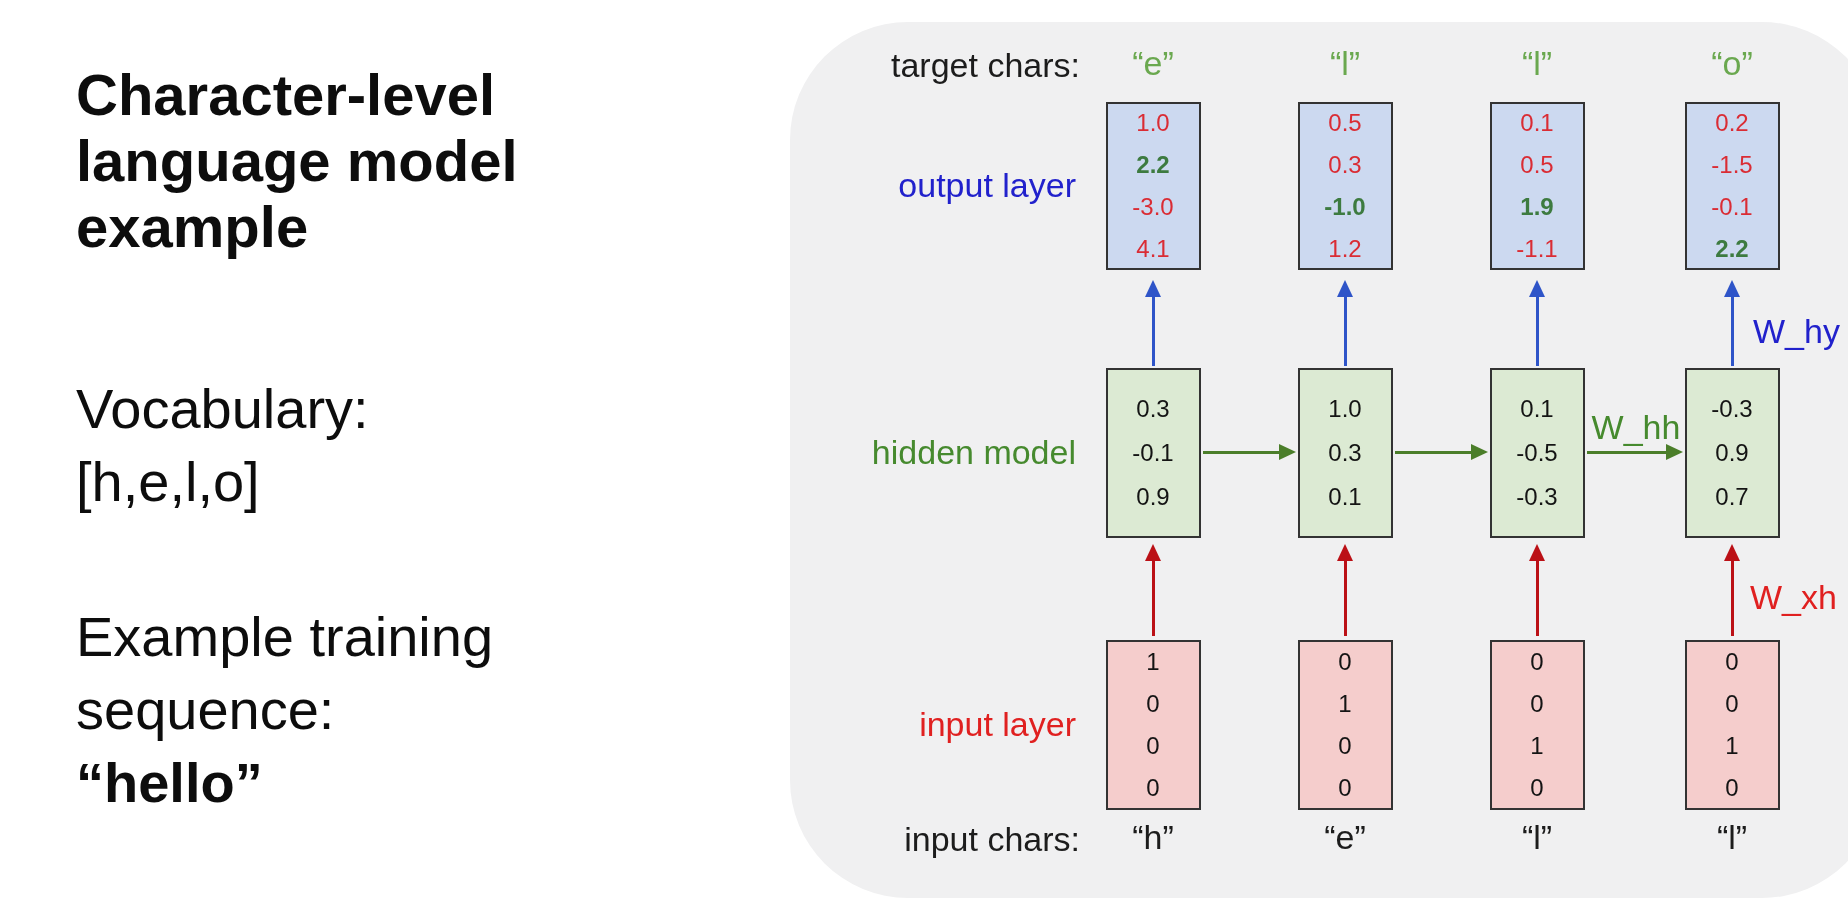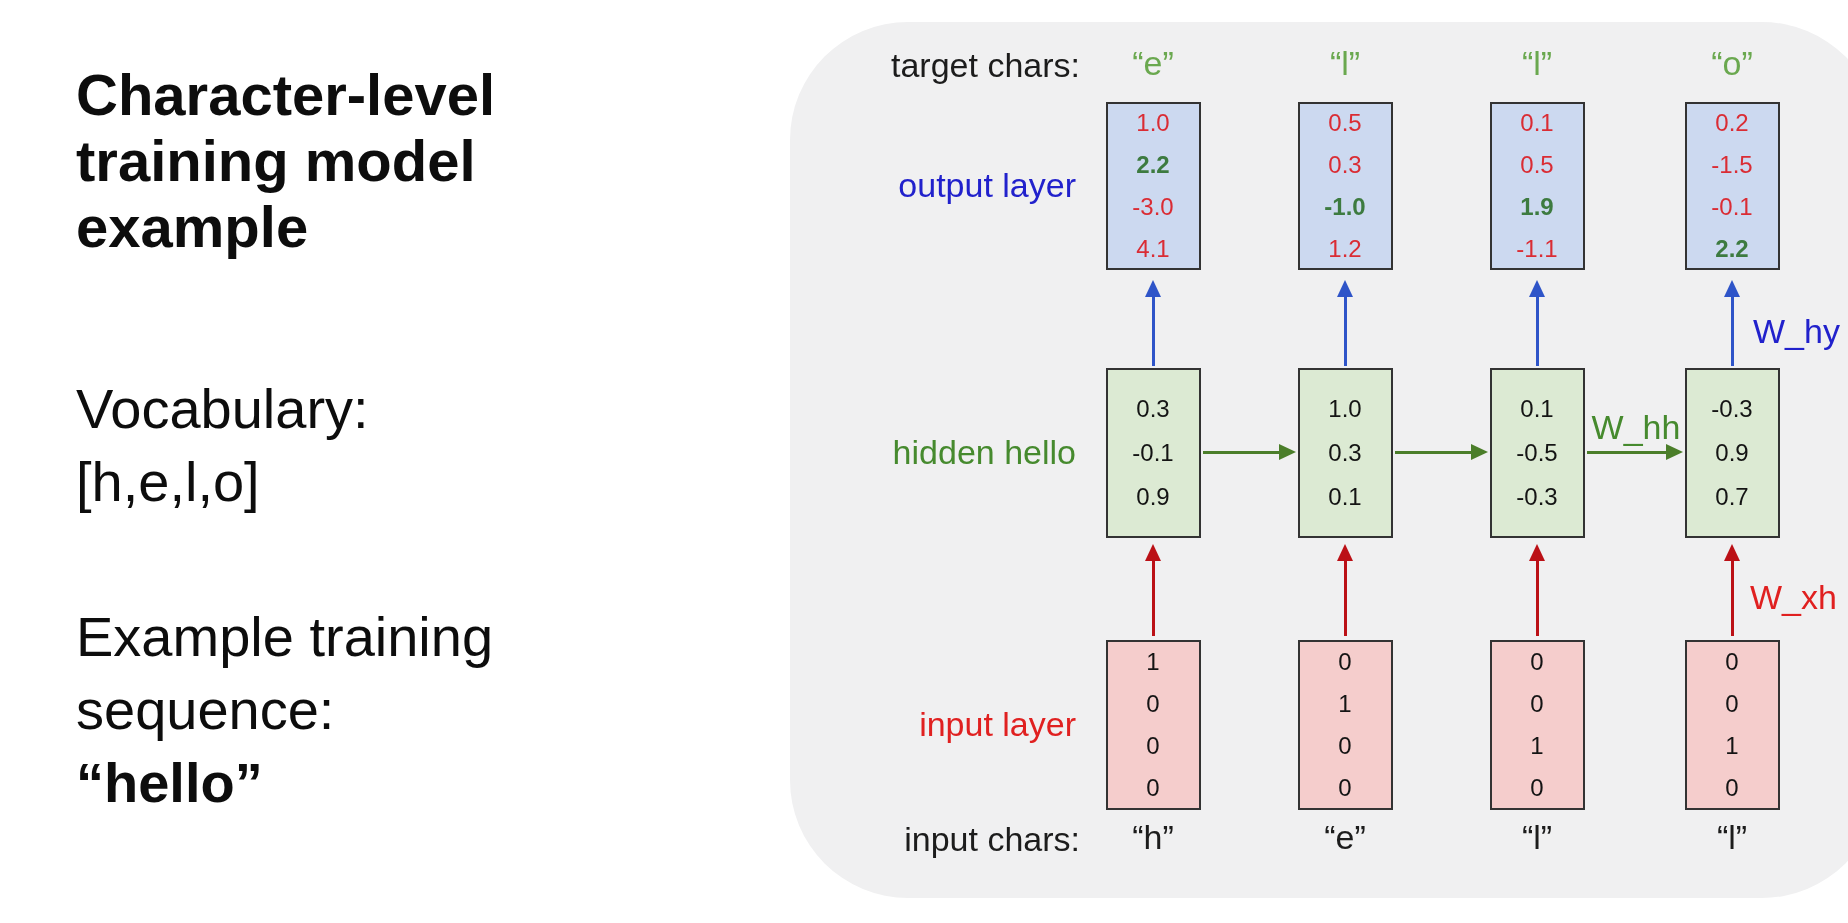--- a/index.html
+++ b/index.html
@@ -56,38 +56,38 @@
   .harrow .head{width:0;height:0;border-top:8px solid transparent;border-bottom:8px solid transparent;
     border-left:17px solid var(--green-arrow);}
 </style>
 </head>
 <body>
 
 <div class="canvas" style="--panel-bg: #f0f0f1; --out-fill: #ccd9f0; --hid-fill: #dcead3; --in-fill: #f5cdcc; --box-border: #333333; --red-text: #da2c34; --red-arrow: #bb1016; --red-label: #e02020; --green-bold: #3d7b40; --green-label: #468a2e; --green-char: #6aa84f; --green-arrow: #4b7e2a; --blue-label: #2121cc; --blue-arrow: #2e54c8;">
 
   <div class="headline">
     <div>Character-level</div>
-    <div>training model</div>
+    <div>language model</div>
     <div>example</div>
   </div>
   <div class="tblock vocab">
     <div>Vocabulary:</div>
     <div>[h,e,l,o]</div>
   </div>
   <div class="tblock example">
     <div>Example training</div>
     <div>sequence:</div>
     <div class="bold">“hello”</div>
   </div>
 
   <div class="panel"></div>
 
   <div class="rowlabel" style="left:800px;top:46px;">target chars:</div>
   <div class="rowlabel blue" style="left:796px;top:166px;">output layer</div>
-  <div class="rowlabel green" style="left:796px;top:433px;">hidden hello</div>
+  <div class="rowlabel green" style="left:796px;top:433px;">hidden model</div>
   <div class="rowlabel red" style="left:796px;top:705px;">input layer</div>
   <div class="rowlabel" style="left:800px;top:820px;">input chars:</div>
 
   <div class="wlabel blue" style="left:1705px;top:312px;">W_hy</div>
   <div class="wlabel green" style="left:1540px;top:408px;width:96px;text-align:center;">W_hh</div>
   <div class="wlabel red" style="left:1702px;top:578px;">W_xh</div>
 
   <div id="diagram-root">
       <div class="qchar green" style="left: 1035px; top: 44px;">“e”</div>
       <div class="vec out" style="left: 1057.5px; top: 102px; width: 95px; height: 168px;">

